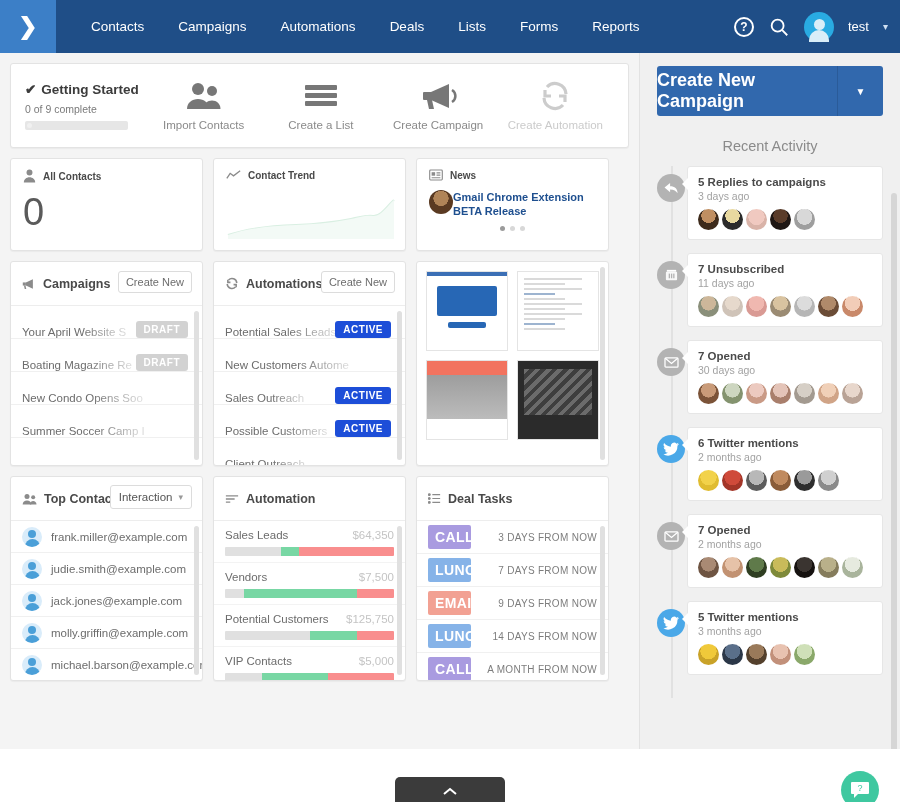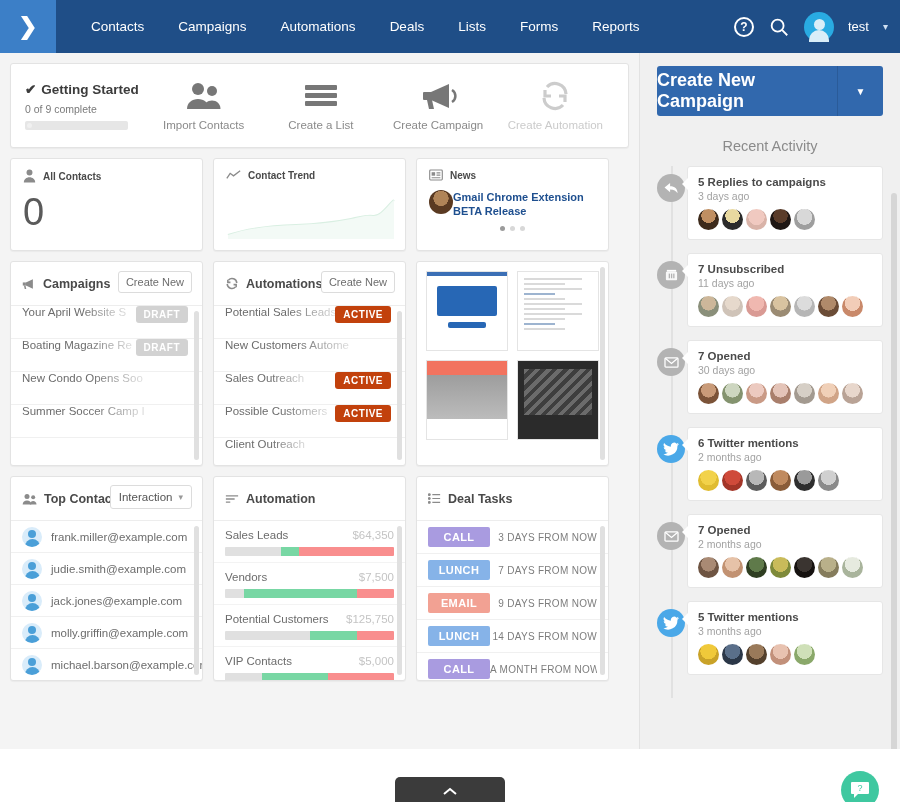--- a/index.html
+++ b/index.html
@@ -92,35 +92,35 @@
   .lc-head{ height:44px; display:flex; align-items:center; padding:0 11px; gap:7px;
             border-bottom:1px solid #ededed; position:relative;}
   .lc-title{ font-size:12.5px; font-weight:700; color:#4a4a4a; white-space:nowrap; overflow:hidden;}
   .btn-new{
     position:absolute; right:10px; top:9px; font-size:11px; color:#6d6d6d;
     border:1px solid #dcdcdc; background:#fff; border-radius:3px; padding:4px 7px;
     cursor:pointer; white-space:nowrap;
   }
   .lc-body{ flex:1; overflow:hidden; position:relative;}
   .lrow{
-    height:33px; display:flex; align-items:flex-start; padding:0 11px;
+    height:33px; display:flex; align-items:flex-end; padding:0 11px;
     border-bottom:1px solid #f0f0f0; font-size:11.5px; color:#6c6c6c;
     position:relative; overflow:hidden; white-space:nowrap; cursor:pointer;
   }
   .lrow .fade-txt{
     overflow:hidden; text-overflow:clip; position:relative; padding-right:4px;
     -webkit-mask-image:linear-gradient(to right,#000 55%,rgba(0,0,0,.15) 100%);
     mask-image:linear-gradient(to right,#000 55%,rgba(0,0,0,.15) 100%);
   }
   .tag{
     position:absolute; right:14px; font-size:10px; font-weight:700; letter-spacing:.5px;
     color:#fff; padding:3px 8px; border-radius:3px;
   }
   .tag.draft{ background:#d2d2d2;}
-  .tag.active{ background:#c2410c;}
+  .tag.active{ background:#1d4ed8;}
   .vscroll{
     position:absolute; right:3px; top:5px; bottom:5px; width:5px;
     background:#e0e0e0; border-radius:3px;
   }
 
   
   .tpl-grid{ padding:9px; display:grid; grid-template-columns:1fr 1fr; gap:9px;}
   .tpl{ height:80px; border:1px solid #e4e4e4; background:#fff; overflow:hidden; cursor:pointer;}
   .tpl1{ background:linear-gradient(#3b6fb5 0 4px,#fff 4px 100%);}
   .tpl1 .scr{ margin:14px 10px 0; height:30px; background:#2767b5; border-radius:2px;}
@@ -154,22 +154,22 @@
   .prow{ padding:8px 11px 6px; border-bottom:1px solid #f3f3f3; cursor:pointer;}
   .prow-top{ display:flex; justify-content:space-between; font-size:11.5px; color:#6c6c6c;
              white-space:nowrap; overflow:hidden;}
   .prow-top .amt{ color:#c4c4c4; }
   .pbar{ display:flex; height:9px; margin-top:6px; border-radius:1px; overflow:hidden;}
   .pbar .g{ background:#e0e0e0;} .pbar .gr{ background:#78d7a4;} .pbar .rd{ background:#f98e8e;}
 
   
   .trow{ height:33px; display:flex; align-items:center; padding:0 11px;
          border-bottom:1px solid #f0f0f0; cursor:pointer;}
-  .ttag{ font-size:11px; font-weight:700; letter-spacing:.4px; color:#fff;
-         padding:4px 7px; border-radius:2px; width:62px; text-align:center; flex:none;}
+  .ttag{ font-size:14px; font-weight:700; letter-spacing:.4px; color:#fff;
+         padding:4px 7px; border-radius:2px; width:43px; text-align:center; flex:none;}
   .tdate{ flex:1; text-align:right; font-size:10px; color:#7d7d7d; letter-spacing:.3px;
           white-space:nowrap; overflow:hidden;}
 
   
   .side-inner{ padding:13px 17px 0; }
   .cta{ display:flex; height:50px; border-radius:3px; overflow:hidden; cursor:pointer;}
   .cta-main{ flex:1; background:#3168ad; color:#fff; font-size:18px; font-weight:700;
              display:flex; align-items:center; justify-content:center;}
   .cta-arrow{ width:46px; background:#3168ad; border-left:1px solid #2a5b99;
               display:flex; align-items:center; justify-content:center; color:#fff; font-size:10px;}

